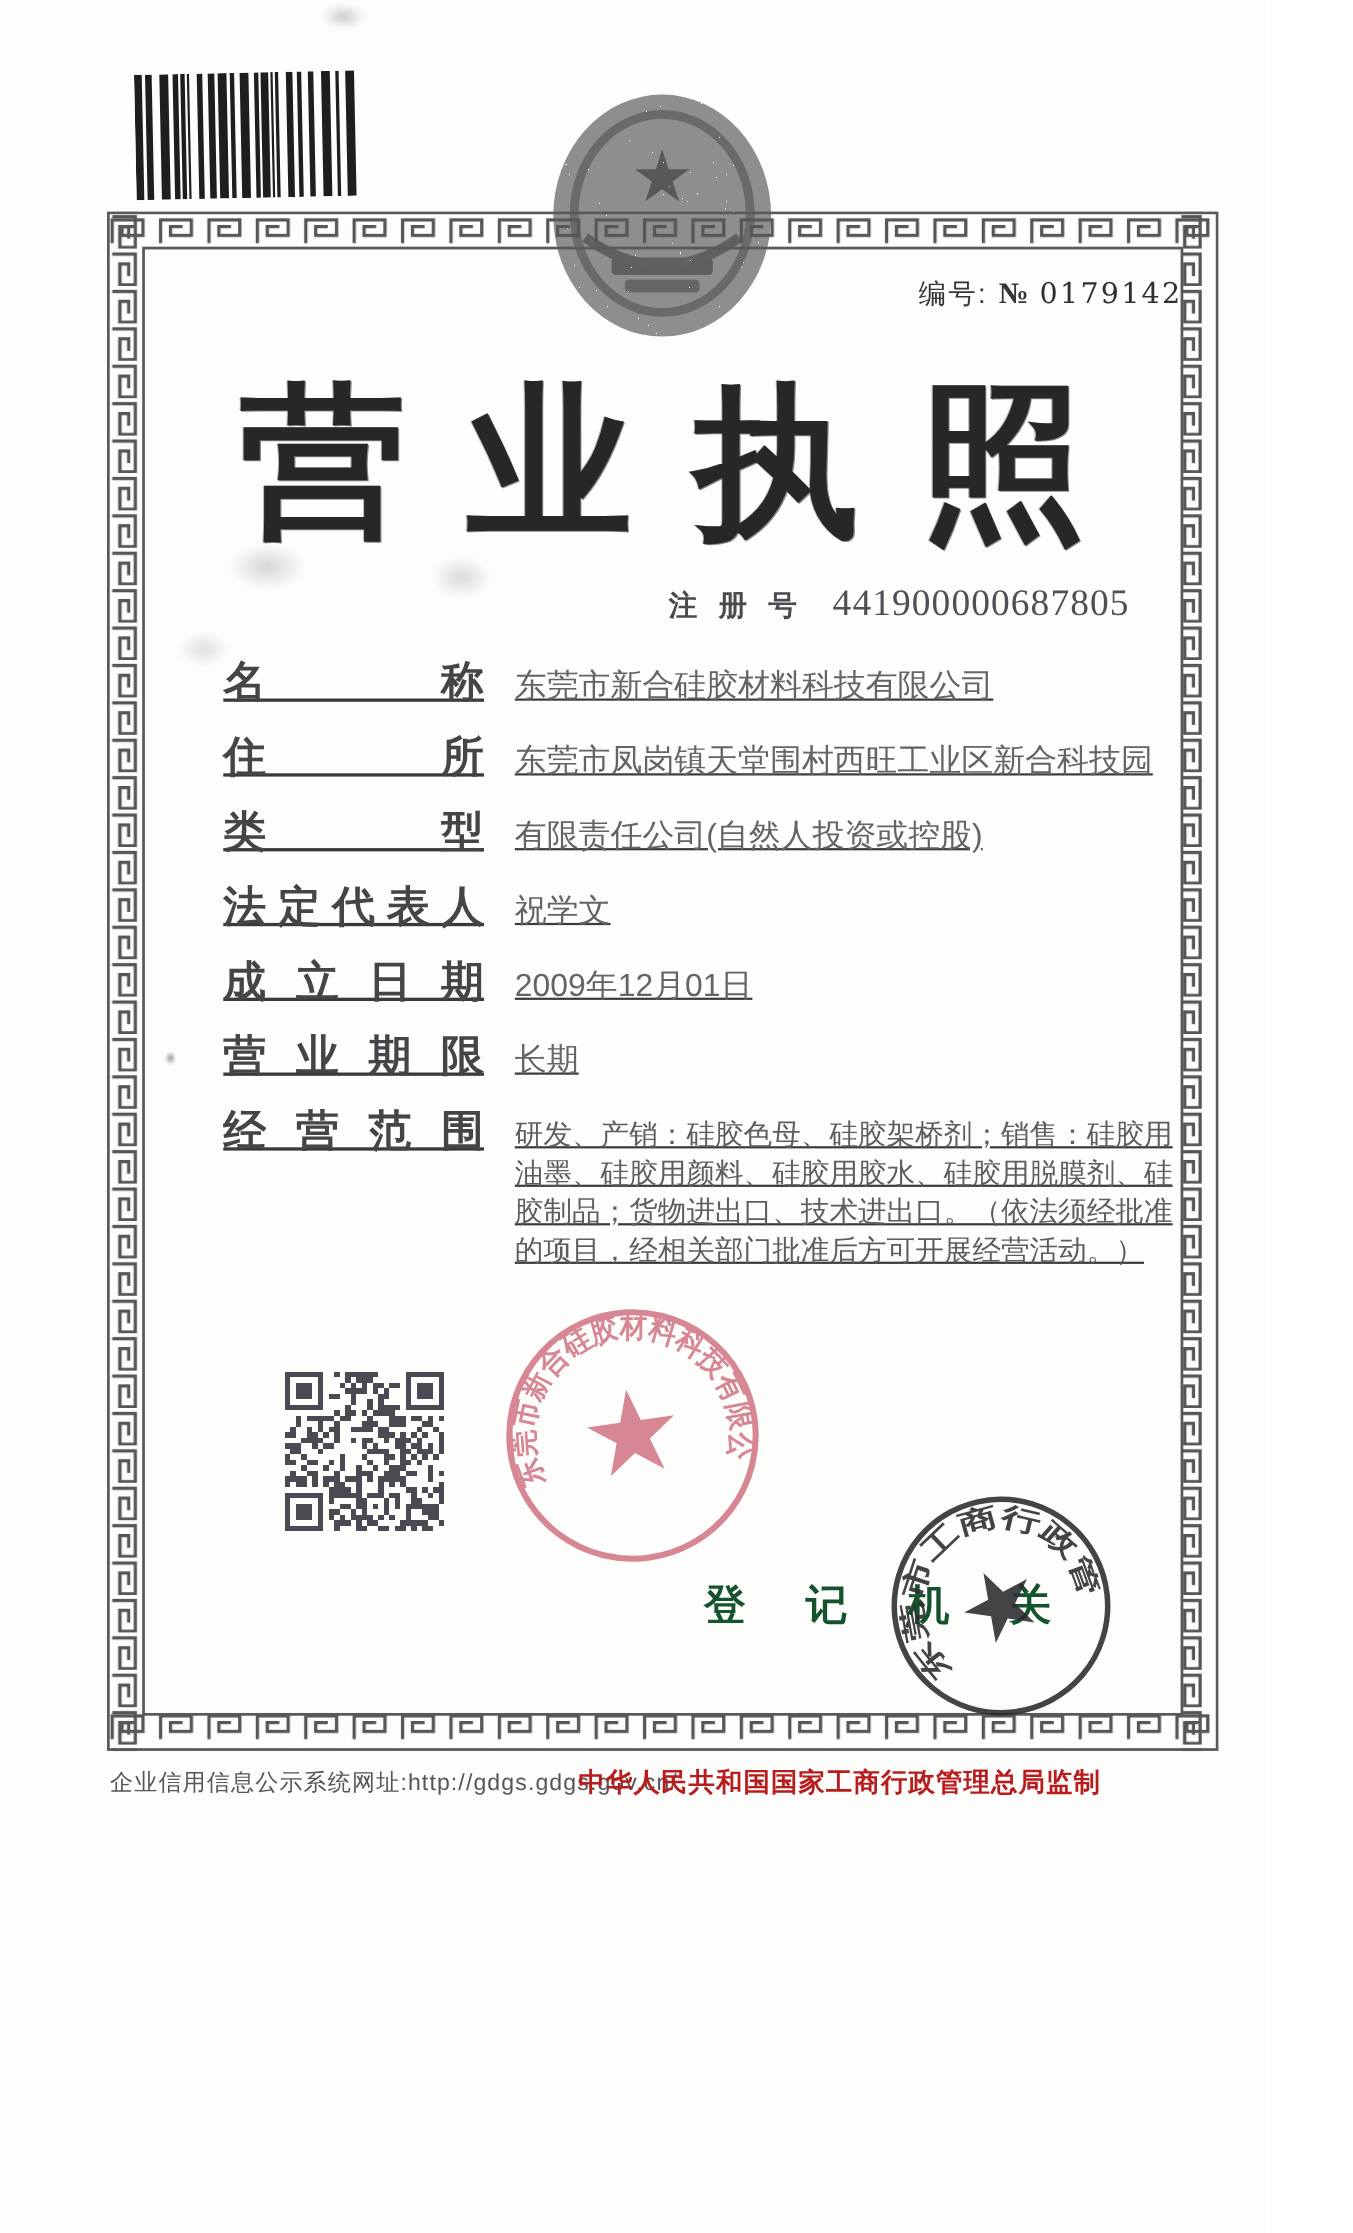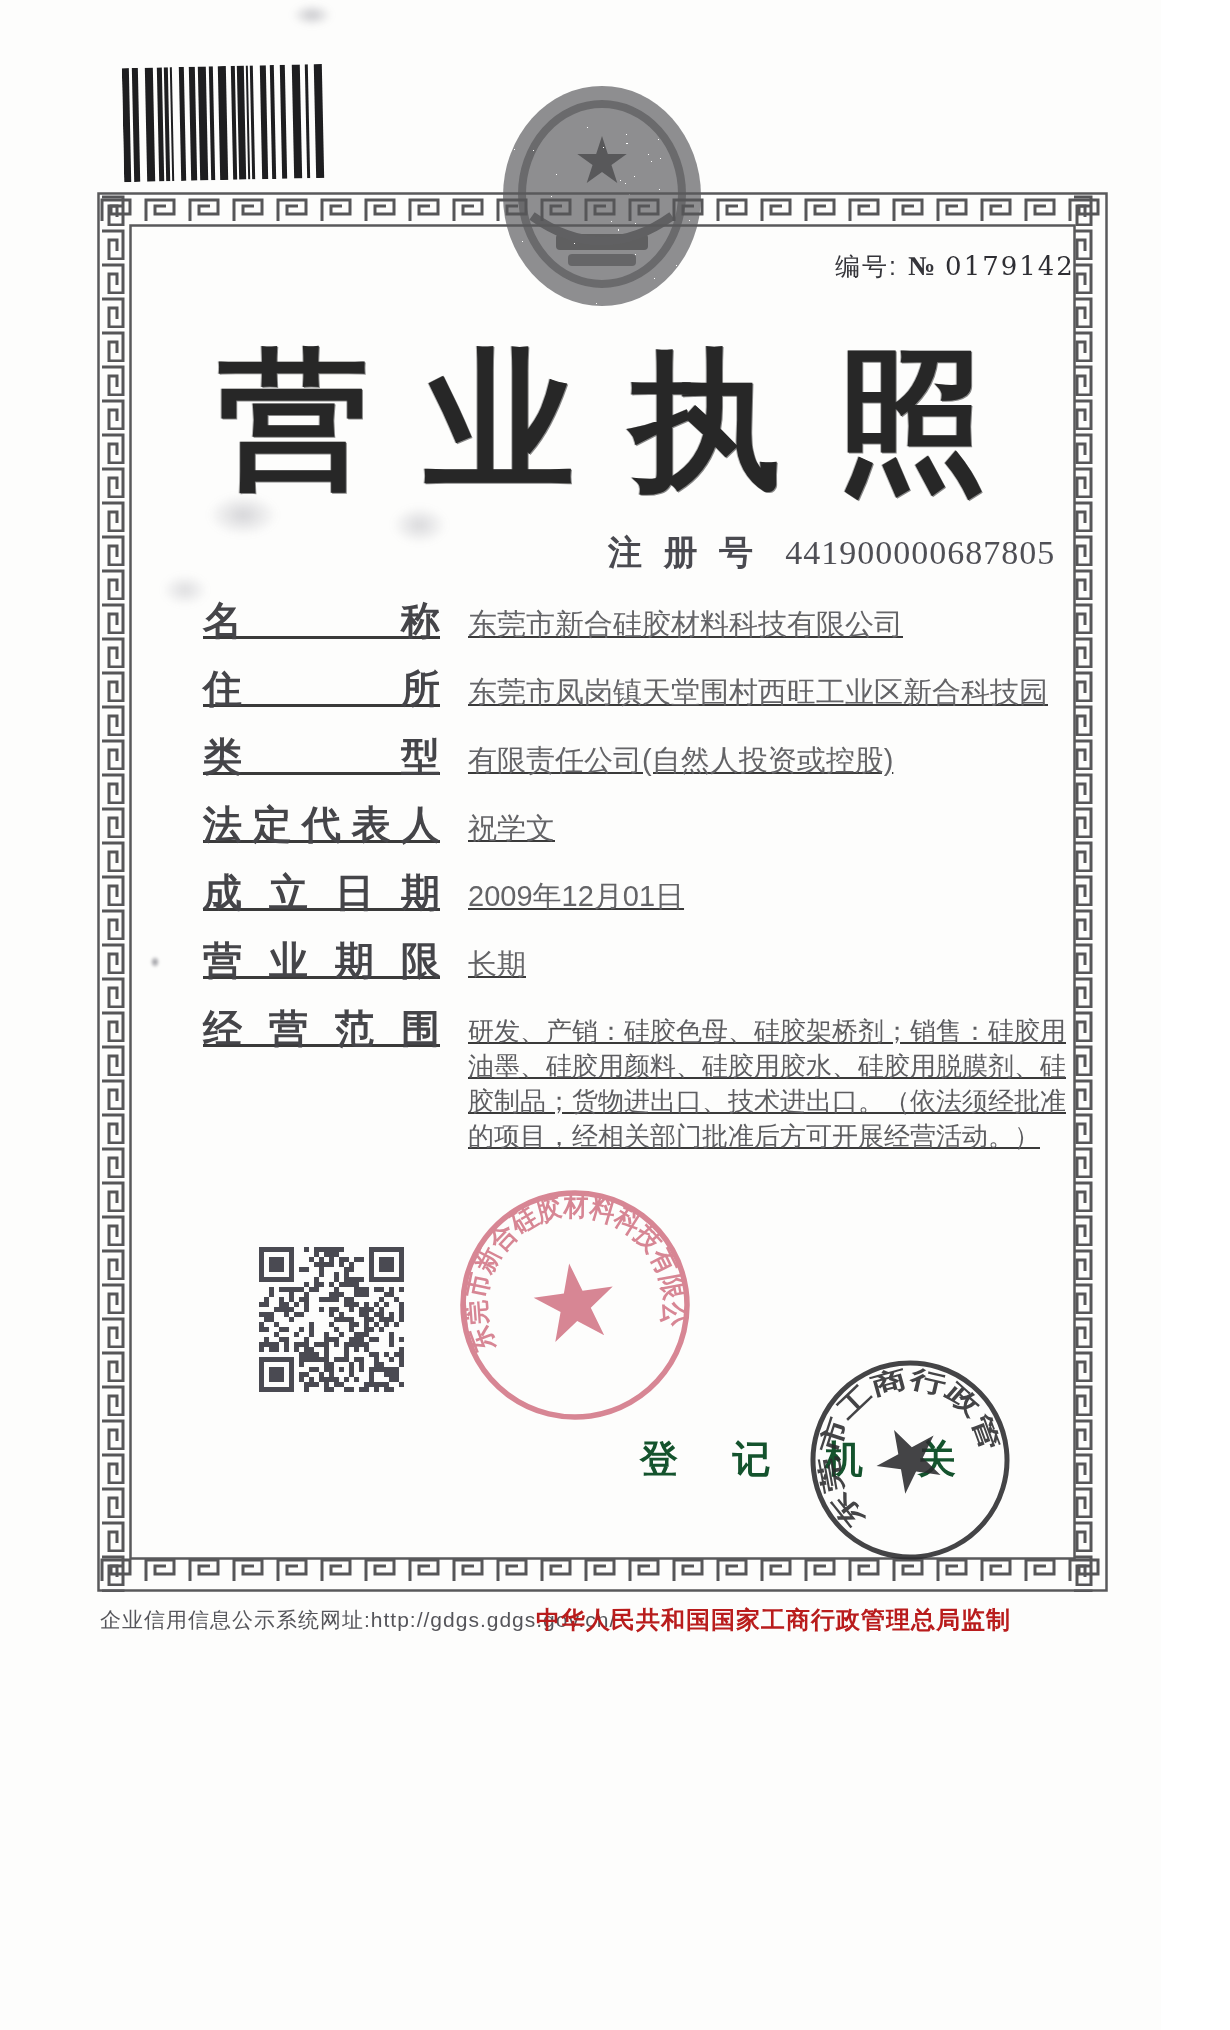--- a/index.html
+++ b/index.html
@@ -1,39 +1,39 @@
 <!DOCTYPE html>
 <html><head>
 <meta charset="utf-8">
 <style>
   html,body{margin:0;padding:0;background:#ffffff;}
   .page{
     position:relative;width:1151px;height:2030px;background:#fdfdfc;overflow:hidden;
-    font-family:"Liberation Sans",sans-serif;color:#3a3a3a;padding-left:10px;
+    font-family:"Liberation Sans",sans-serif;color:#3a3a3a;
   }
   
   .barcode{position:absolute;left:123px;top:66px;width:205px;height:114px;transform:rotate(-1.2deg);overflow:hidden;}
   .barcode i{display:inline-block;height:100%;vertical-align:top;}
   .emblem{position:absolute;left:499px;top:82px;}
   
   .serial{position:absolute;left:835px;top:250px;font-size:25px;color:#35353a;letter-spacing:2px;white-space:nowrap;}
   .serial .nomark{font-family:"Liberation Serif",serif;font-weight:700;font-size:27px;margin:0 8px 0 10px;}
   .serial .num{font-family:"DejaVu Serif",serif;font-size:26px;letter-spacing:2px;color:#2e2e33;}
   
   .frame{position:absolute;left:97px;top:192px;}
   
   .title{
     position:absolute;left:97px;top:322px;width:1011px;text-align:center;
     font-size:150px;font-weight:900;color:#272727;letter-spacing:56px;text-indent:56px;
     font-family:"Liberation Sans",sans-serif;
     text-shadow:1px 1px 0 rgba(40,40,40,.55), -1px 0 0 rgba(40,40,40,.35);
   }
   
   .regline{position:absolute;left:608px;top:530px;white-space:nowrap;}
-  .regline .rlabel{font-size:34px;color:#4a4a50;font-weight:600;letter-spacing:6px;}
+  .regline .rlabel{font-size:26px;color:#4a4a50;font-weight:600;letter-spacing:6px;}
   .regline .rnum{font-family:"Liberation Serif",serif;font-size:34px;color:#4f4f55;margin-left:22px;letter-spacing:1px;}
   
   .fields{position:absolute;left:203px;top:600px;width:900px;}
   .frow{display:flex;align-items:flex-start;margin-bottom:24px;min-height:42px;text-decoration:underline;}
   .flabel{
     width:237px;flex:0 0 237px;font-size:39px;font-weight:700;color:#454549;
     text-align:justify;text-align-last:justify;text-justify:inter-character;line-height:42px;
   }
   .fvalue{margin-left:28px;font-size:29px;color:#646467;line-height:40px;padding-top:4px;}
   .fvalue.scope{font-size:26px;line-height:35px;width:622px;padding-top:6px;color:#5d5d60;}

